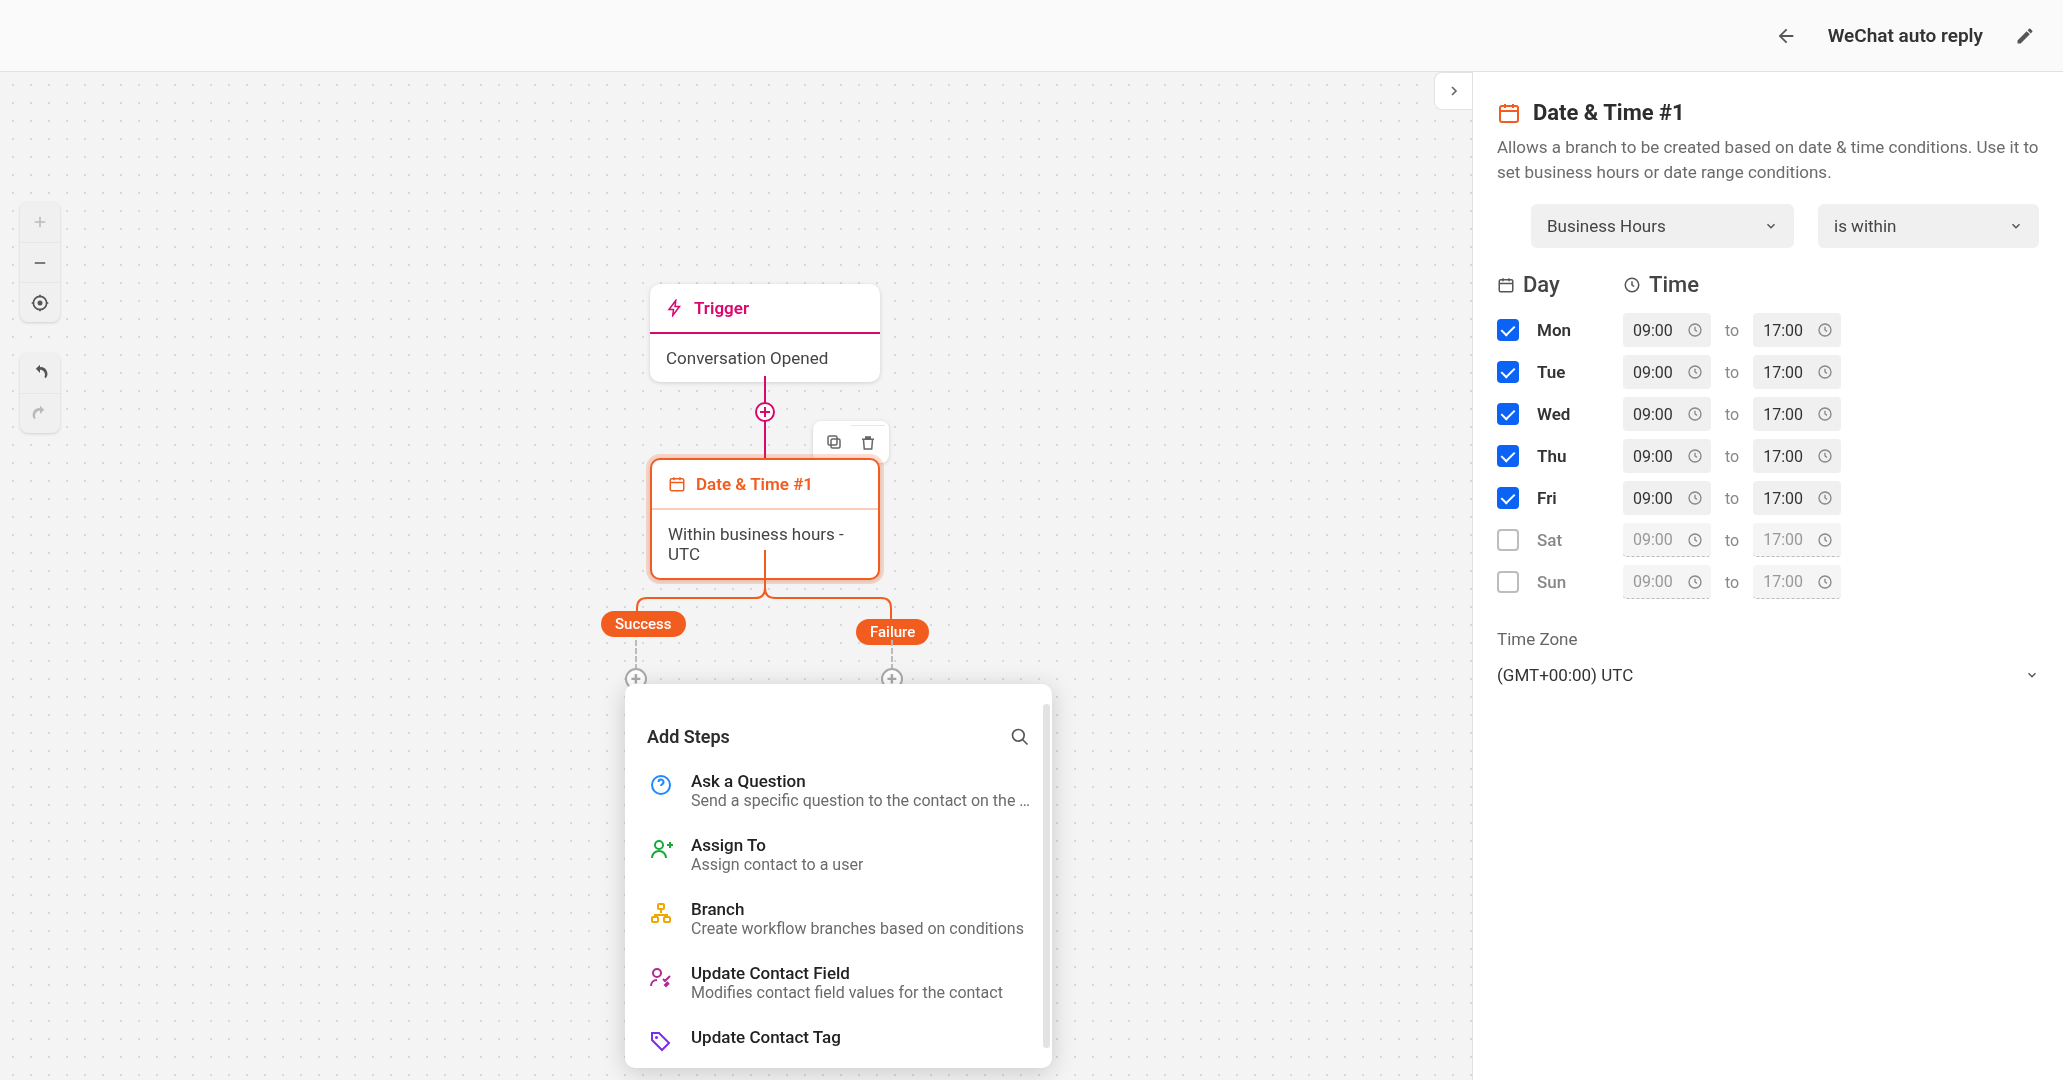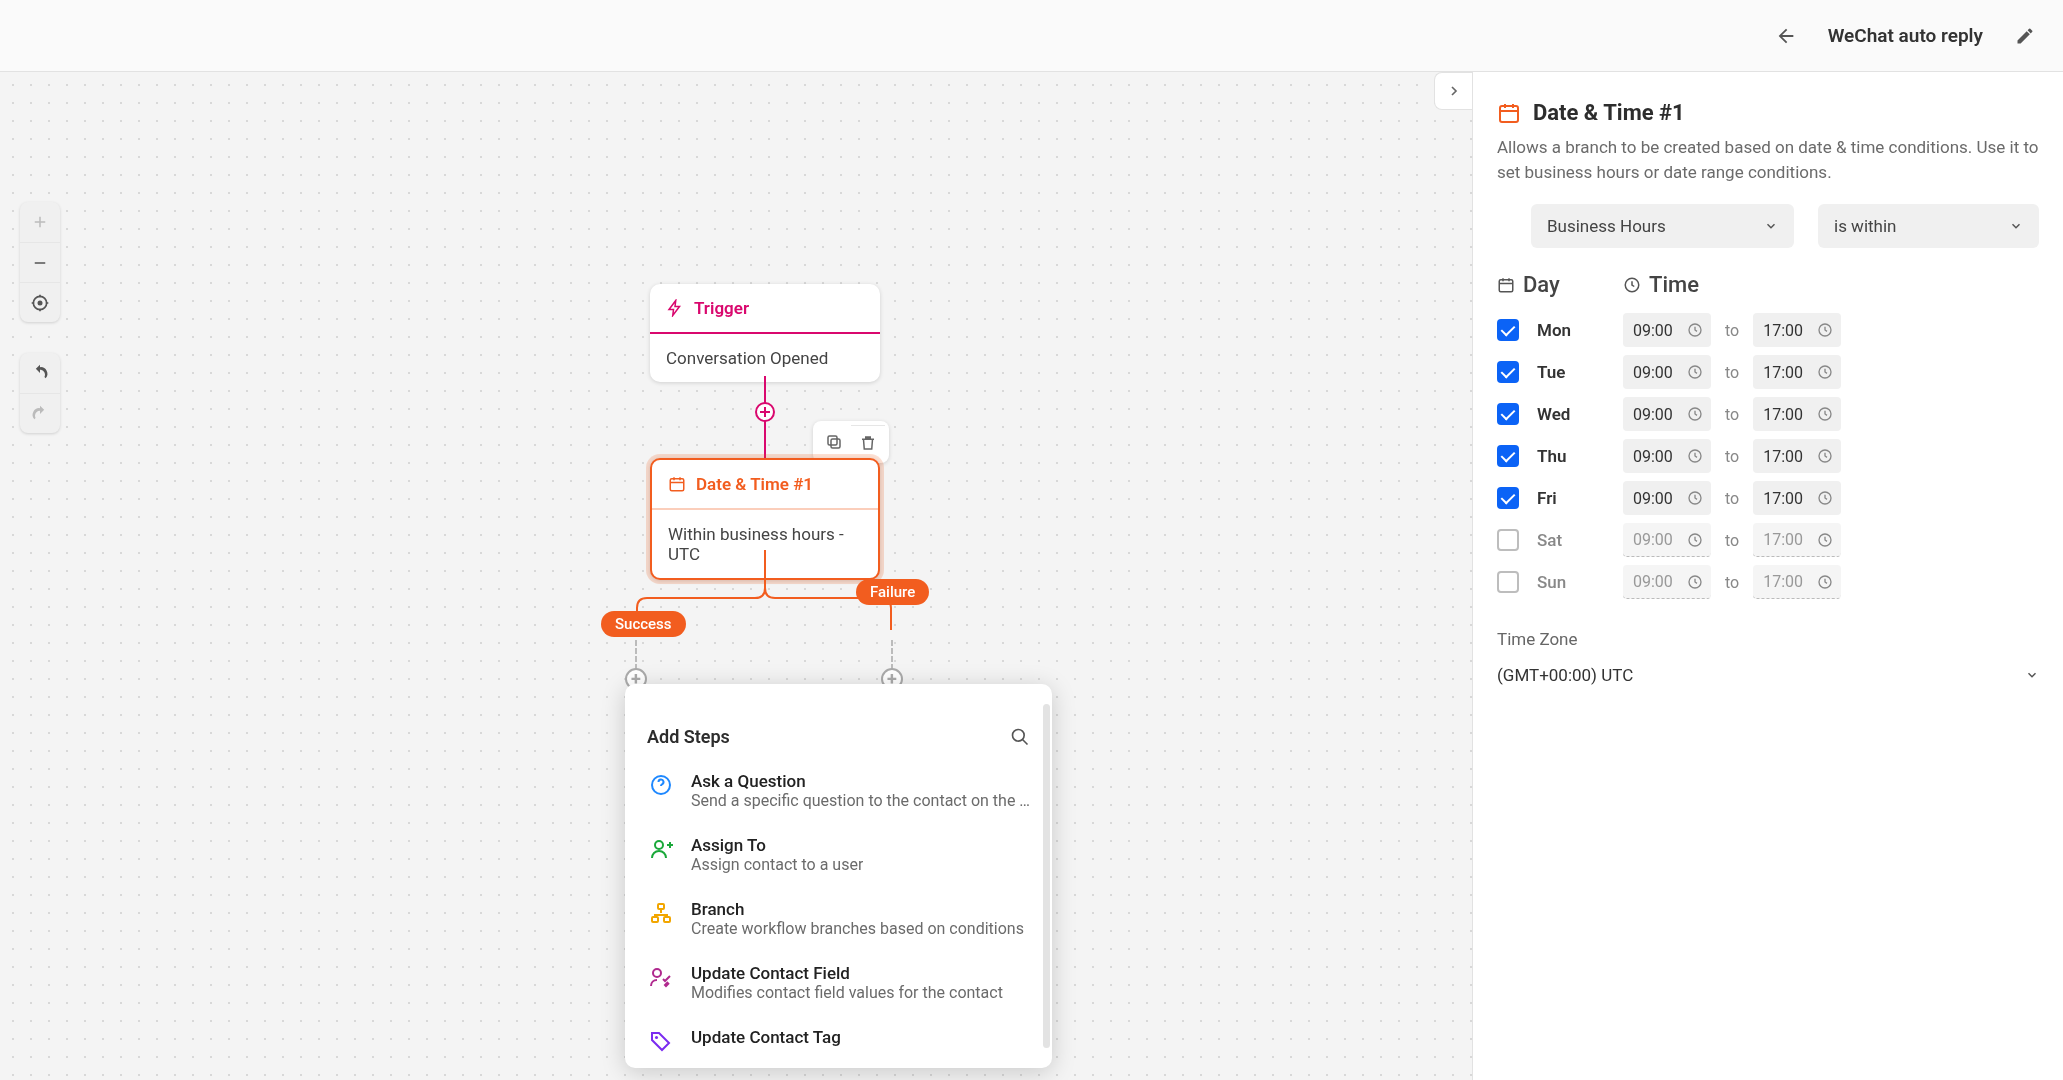--- a/index.html
+++ b/index.html
@@ -81,21 +81,21 @@
   .plus-circle::after{width:2px;height:10px;}
 
   svg.branch-conn{position:absolute;left:619px;top:478px;width:292px;height:80px;overflow:visible;}
   svg.branch-conn path{stroke:var(--orange);stroke-width:2;fill:none;}
 
   .branch-lbl{
     position:absolute;background:var(--orange);color:#fff;font-size:15px;font-weight:500;
     border-radius:14px;padding:4px 14px;
   }
   .branch-lbl.success{left:601px;top:539px;}
-  .branch-lbl.failure{left:856px;top:507px;}
+  .branch-lbl.failure{left:856px;top:547px;}
   .branch-stub{position:absolute;width:2px;height:30px;border-left:2px dashed #bbb;}
   .branch-stub.s1{left:635px;top:568px;}
   .branch-stub.s2{left:891px;top:568px;}
   .plus-grey{
     position:absolute;width:22px;height:22px;border:2px solid #aaa;border-radius:50%;
     background:#fff;display:flex;align-items:center;justify-content:center;cursor:pointer;color:#aaa;font-size:18px;font-weight:bold;line-height:1;
   }
   .plus-grey.p1{left:625px;top:596px;}
   .plus-grey.p2{left:881px;top:596px;}
 

